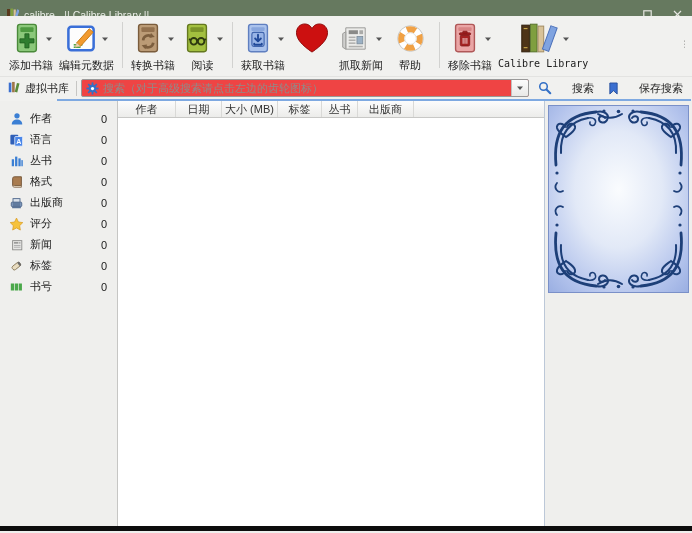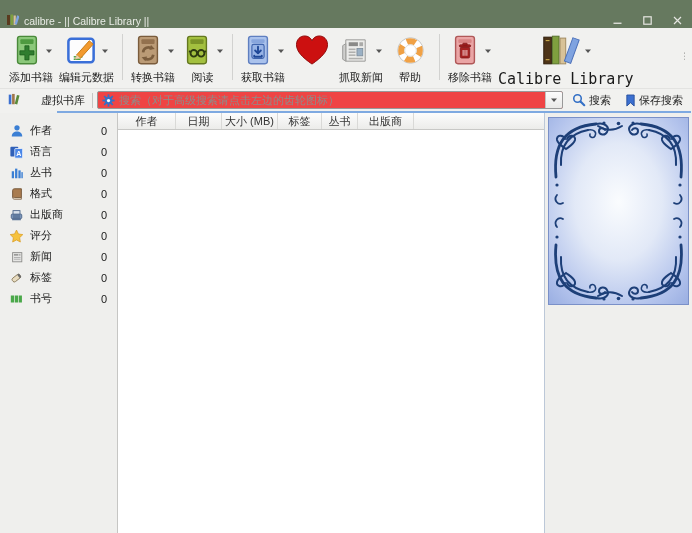--- a/index.html
+++ b/index.html
@@ -1,45 +1,45 @@
 <!DOCTYPE html>
 <html><head>
 <meta charset="utf-8">
 <style>
   *{box-sizing:border-box;margin:0;padding:0}
   html,body{width:692px;height:533px}
   body{font-family:"Liberation Sans",sans-serif;font-size:11px;color:#222;background:#efefed}
   .window{width:692px;height:533px;position:relative;overflow:hidden;background:#efefed}
 
   
-  .titlebar{height:28px;background:#66795f;display:flex;align-items:center;padding:13px 0 0 6px;gap:5px}
+  .titlebar{height:16px;background:#66795f;display:flex;align-items:center;padding:13px 0 0 6px;gap:5px}
   .titlebar .title{color:#e9ece6;font-size:10.5px;white-space:nowrap}
   .win-controls{margin-left:auto;display:flex;height:18px}
   .winbtn{width:30px;height:18px;display:flex;align-items:center;justify-content:center;cursor:default}
 
   
   .toolbar{height:61px;background:#f1f1ef;display:flex;align-items:flex-start;padding:3px 10px 0 6px;position:relative;border-bottom:1px solid #e3e3e1}
   .tbtn{display:flex;flex-direction:column;align-items:center;padding:1px 3px;min-width:48px}
   .tbtop{display:flex;align-items:center;height:37px}
   .tbicon svg{display:block}
   .tbarrow{margin-left:3px;display:flex;align-items:center}
   .tblabel{font-size:11px;color:#1a1a1a;margin-top:1px;white-space:nowrap}
-  .tblabel.mono{font-family:"DejaVu Sans Mono",monospace;font-size:15px}
+  .tblabel.mono{font-family:"DejaVu Sans Mono",monospace;font-size:10px}
   .tbsep{width:1px;height:46px;background:#d2d2d0;margin:3px 5px 0 5px;align-self:flex-start}
   .tboverflow{position:absolute;right:3px;top:26px;color:#9a9a98;font-size:9px;line-height:4px;letter-spacing:0}
 
   
   .searchrow{height:24px;background:#f1f1ef;display:flex;align-items:center;padding:0 4px 2px 4px;gap:4px;position:relative}
-  .vlbtn{display:flex;align-items:flex-end;gap:20px;padding:2px 3px;white-space:nowrap}
+  .vlbtn{display:flex;align-items:flex-end;gap:4px;padding:2px 3px;white-space:nowrap}
   .vsep{width:1px;height:15px;background:#c6c6c4}
   .search-field{flex:1;height:18px;background:#ef4444;border:1px solid #999;border-radius:2px;display:flex;align-items:center;padding-left:4px;overflow:hidden}
   .search-field input{flex:1;border:none;outline:none;font-size:11px;color:#333;background:transparent;height:100%;font-family:"Liberation Sans",sans-serif}
   .search-field input::placeholder{color:#8d8d8b}
   .combo{width:17px;height:100%;border-left:1px solid #c2c2c0;background:linear-gradient(#fcfcfc,#e9e9e7);display:flex;align-items:center;justify-content:center}
-  .srchbtn,.savebtn{display:flex;align-items:center;gap:3px;padding:14px 5px;white-space:nowrap}
+  .srchbtn,.savebtn{display:flex;align-items:center;gap:20px;padding:14px 5px;white-space:nowrap}
   .blue-underline{position:absolute;left:57px;right:1px;bottom:0;height:2px;background:#7ea9e1}
 
   
   .main{display:flex;height:425px}
   .sidebar{width:118px;background:#efefed;border-right:1px solid #c6c6c4;padding-top:7px}
   .sbrow{display:flex;align-items:center;gap:6px;height:21px;padding:0 10px 0 9px}
   .sbicon{width:15px;display:flex;justify-content:center}
   .sbicon svg{display:block}
   .sblabel{flex:1;color:#1a1a1a}
   .sbcount{color:#1a1a1a}

